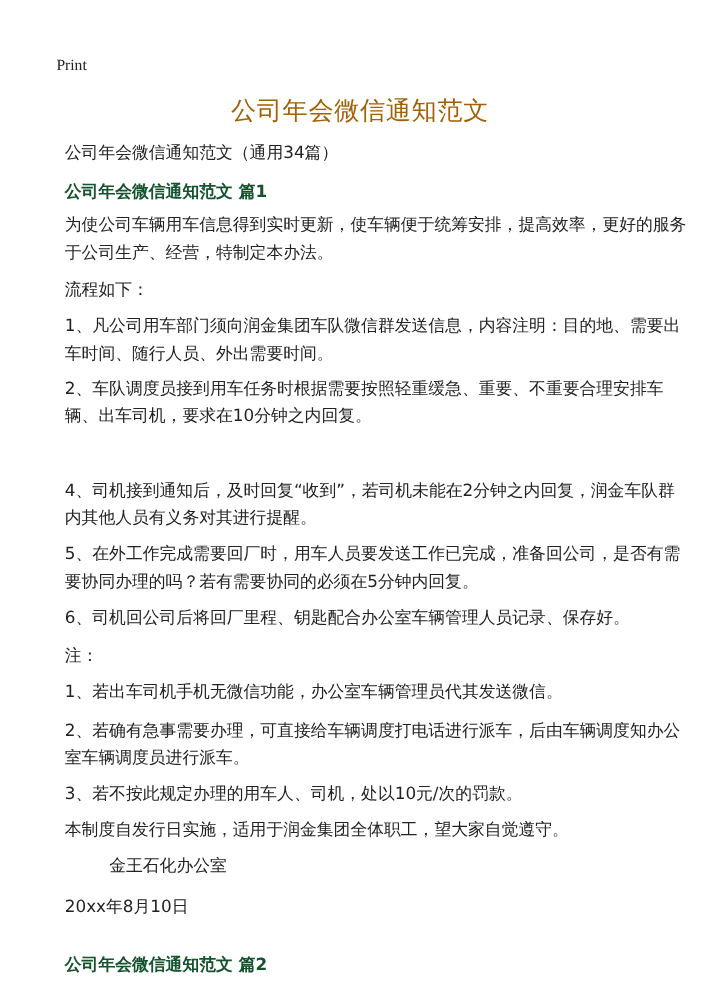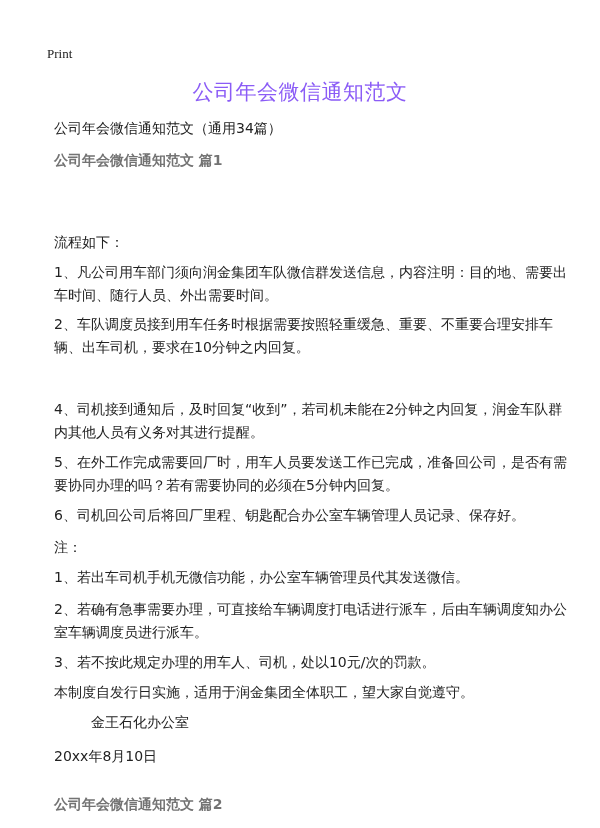--- a/index.html
+++ b/index.html
@@ -1,33 +1,34 @@
 <!DOCTYPE html>
 <html><head>
 <meta charset="utf-8">
 <style>
   html, body { margin: 0; padding: 0; background: #ffffff; }
   body { width: 600px; height: 828px; position: relative; overflow: hidden;
          font-family: "DejaVu Sans", sans-serif; color: #1a1a1a; }
   .page { position: absolute; left: 0; top: 0; width: 600px; height: 828px; }
   .print { position: absolute; left: 47px; top: 46px; font-family: "Liberation Serif", serif; font-size: 13px; color: #222; }
-  .title { position: absolute; left: 0; width: 600px; top: 78px; text-align: center; font-size: 21px; color: #8b5cf6; letter-spacing: 0.5px; }
+  .title { position: absolute; left: 0; width: 600px; top: 78px; text-align: center; font-size: 21px; color: #a16207; letter-spacing: 0.5px; }
   .line { position: absolute; left: 54px; width: 520px; font-size: 14px; line-height: 23px; color: #222; }
-  .bold { font-weight: bold; color: #737373; }
+  .bold { font-weight: bold; color: #14532d; }
 </style>
 </head>
 <body>
 
 <div class="page">
   <div class="print">Print</div>
   <div class="title">公司年会微信通知范文</div>
 
   <div class="line" style="top:117px;">公司年会微信通知范文（通用34篇）</div>
   <div class="line bold" style="top:149px;">公司年会微信通知范文 篇1</div>
 
+  <div class="line" style="top:177px;">为使公司车辆用车信息得到实时更新，使车辆便于统筹安排，提高效率，更好的服务于公司生产、经营，特制定本办法。</div>
   <div class="line" style="top:231px;">流程如下：</div>
 
   <div class="line" style="top:261px;">1、凡公司用车部门须向润金集团车队微信群发送信息，内容注明：目的地、需要出车时间、随行人员、外出需要时间。</div>
   <div class="line" style="top:313px;">2、车队调度员接到用车任务时根据需要按照轻重缓急、重要、不重要合理安排车辆、出车司机，要求在10分钟之内回复。</div>
   <div class="line" style="top:398px;">4、司机接到通知后，及时回复“收到”，若司机未能在2分钟之内回复，润金车队群内其他人员有义务对其进行提醒。</div>
   <div class="line" style="top:451px;">5、在外工作完成需要回厂时，用车人员要发送工作已完成，准备回公司，是否有需要协同办理的吗？若有需要协同的必须在5分钟内回复。</div>
   <div class="line" style="top:504px;">6、司机回公司后将回厂里程、钥匙配合办公室车辆管理人员记录、保存好。</div>
 
   <div class="line" style="top:536px;">注：</div>
   <div class="line" style="top:566px;">1、若出车司机手机无微信功能，办公室车辆管理员代其发送微信。</div>

